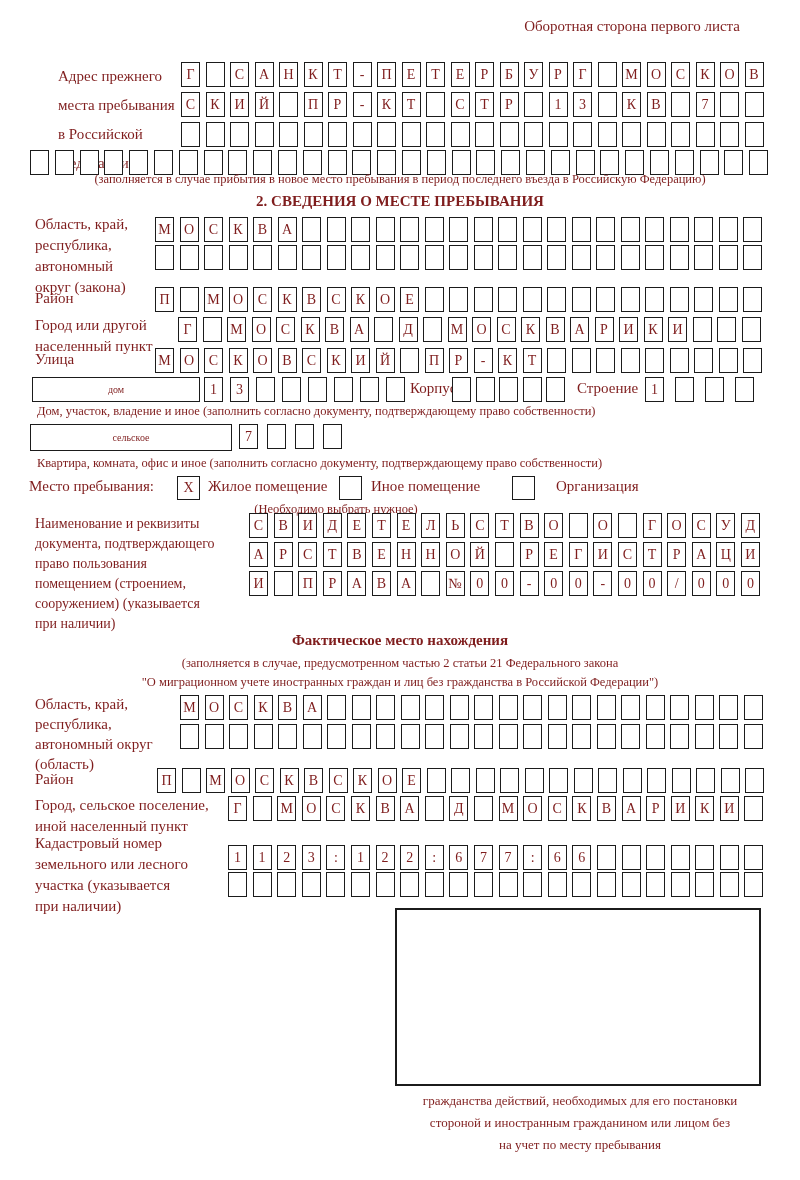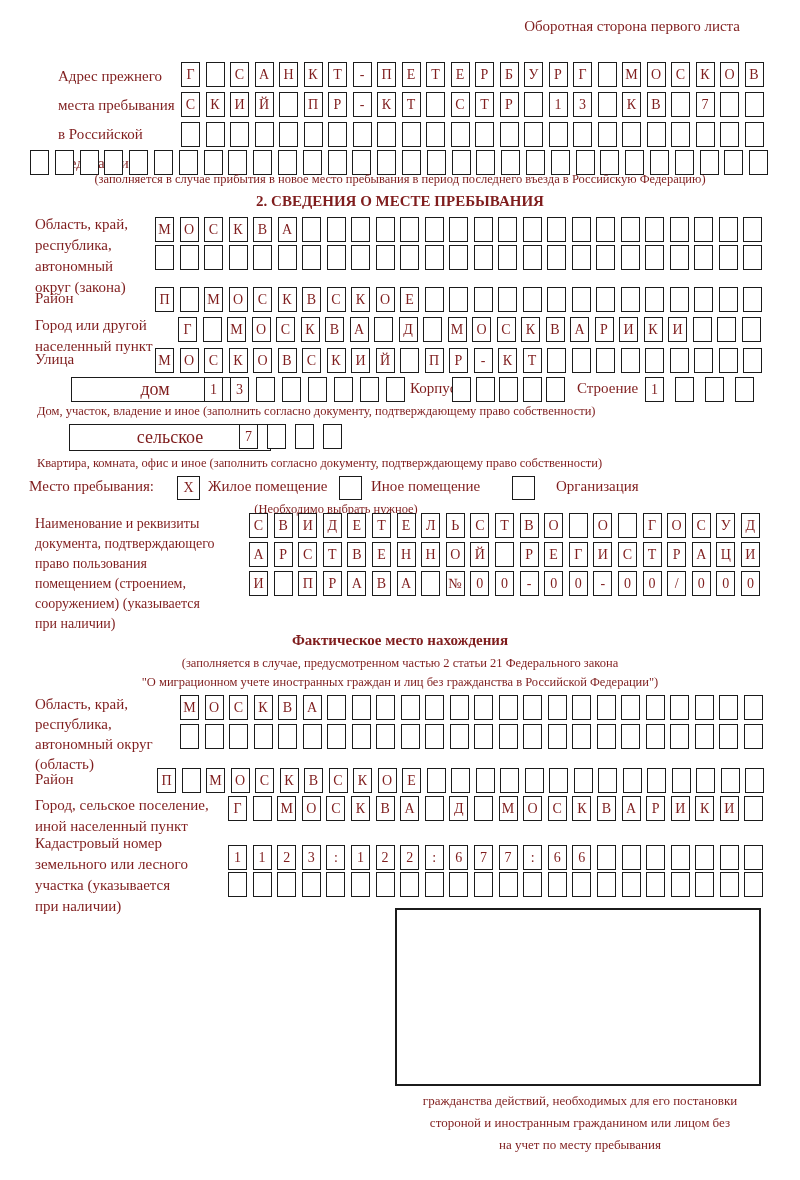--- a/index.html
+++ b/index.html
@@ -6,21 +6,21 @@
   .page{position:relative;width:800px;height:1180px;background:#fff;color:#7f1d1d;
         font-family:"Liberation Serif","DejaVu Serif",serif;overflow:hidden;}
   .note{position:absolute;top:18px;right:60px;font-size:15px;}
   .flabel{position:absolute;font-size:15px;}
   .flabel div{white-space:nowrap;}
   .cellrow{position:absolute;display:flex;gap:5.5px;}
   .cell{width:19px;height:25px;box-sizing:border-box;border:1.7px solid #1b1b1b;
         display:flex;align-items:center;justify-content:center;
         font-size:14px;line-height:1;background:#fff;}
   .wbox{position:absolute;box-sizing:border-box;border:1.8px solid #1b1b1b;
-        display:flex;align-items:center;justify-content:center;font-size:18px;background:#fff;margin-left:39px;}
+        display:flex;align-items:center;justify-content:center;font-size:10px;background:#fff;}
   .chk{position:absolute;width:23px;height:24px;box-sizing:border-box;border:1.7px solid #1b1b1b;
        display:flex;align-items:center;justify-content:center;font-size:14px;background:#fff;}
   .cap{position:absolute;font-size:12.5px;white-space:nowrap;}
   .center{left:0;width:800px;text-align:center;}
   .h{position:absolute;left:0;width:800px;text-align:center;font-weight:bold;font-size:15px;}
   .inline-lab{position:absolute;font-size:15px;white-space:nowrap;}
   .stampbox{position:absolute;left:395px;top:908px;width:366px;height:178px;
             box-sizing:border-box;border:2px solid #1b1b1b;background:#fff;}
   .stampcap{position:absolute;left:385px;top:1090px;width:390px;text-align:center;
             font-size:13px;line-height:22px;}

